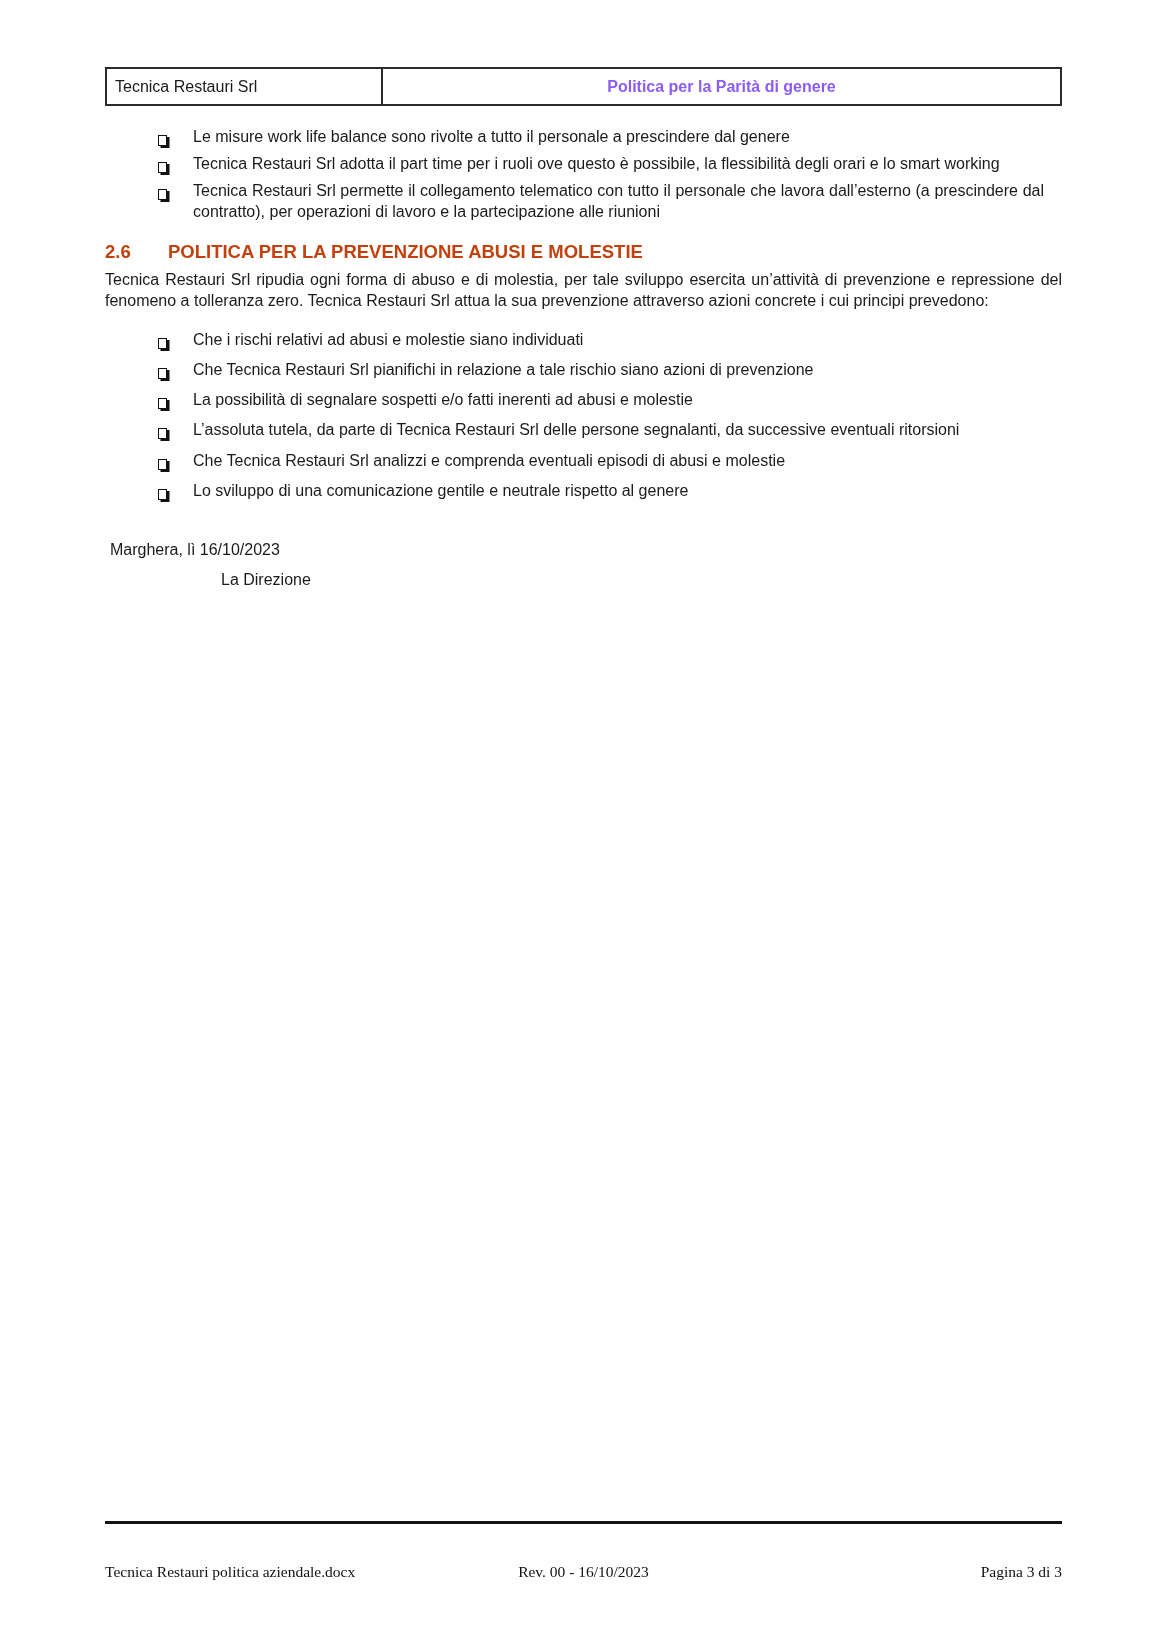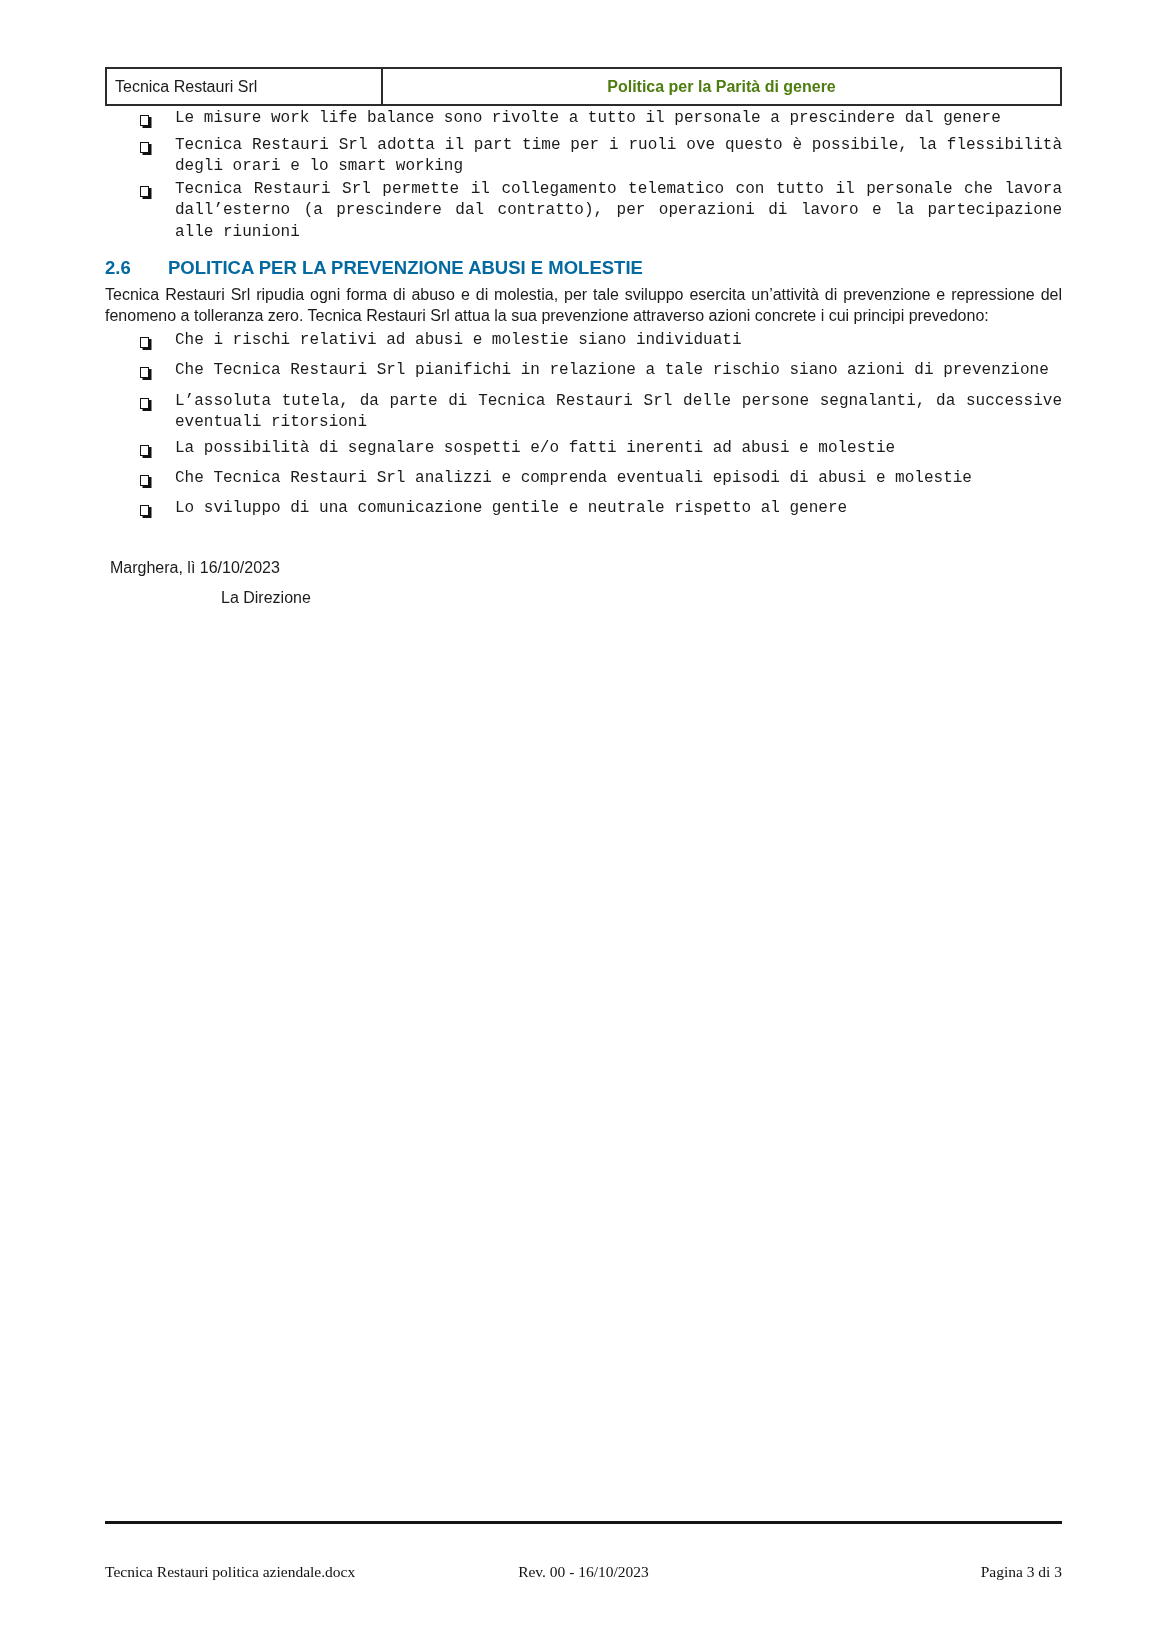--- a/index.html
+++ b/index.html
@@ -42,21 +42,21 @@
   
   .content {
     position: absolute;
     left: 105px; top: 108px;
     width: 957px;
     font-size: 16px;
     line-height: 1.32;
   }
 
   
-  .bullet-list { margin: 0; padding: 0; font-family: Liberation Mono, monospace; }
+  .bullet-list { margin: 18px; padding: 0; }
   .bullet-item {
     display: flex;
     align-items: flex-start;
     margin: 0 0 2px 35px;
     text-align: justify;
   }
   .bullet-list.spaced .bullet-item { margin-bottom: 5px; }
   .bullet-marker {
     flex: 0 0 35px;
     padding-top: 4px;
@@ -69,21 +69,21 @@
     background: #fff;
   }
   .bullet-text { flex: 1 1 auto; }
 
   
   .section-heading {
     display: flex;
     margin: 13px 0 4px 0;
     font-weight: bold;
     font-size: 18.5px;
-    color: #0369a1;
+    color: #c2410c;
   }
   .section-number { flex: 0 0 63px; }
 
   
   .para {
     margin: 0 0 4px 0;
     text-align: justify;
   }
 
   
@@ -115,21 +115,21 @@
 </style>
 </head>
 <body>
 
 <div class="page">
 
   <table class="header-table">
     <tbody>
         <tr>
       <td class="cell-left">Tecnica Restauri Srl</td>
-      <td class="cell-right" id="header-right" style="color: #4d7c0f;">Politica per la Parità di genere</td>
+      <td class="cell-right" id="header-right" style="color: #8b5cf6;">Politica per la Parità di genere</td>
     </tr>
   </tbody>
     </table>
 
   <div class="content">
 
     <div class="bullet-list">
       <div class="bullet-item">
         <span class="bullet-marker"><span class="cb-glyph"></span></span>
         <span class="bullet-text">Le misure work life balance sono rivolte a tutto il personale a prescindere dal genere</span>
@@ -155,25 +155,25 @@
       <div class="bullet-item">
         <span class="bullet-marker"><span class="cb-glyph"></span></span>
         <span class="bullet-text">Che i rischi relativi ad abusi e molestie siano individuati</span>
       </div>
       <div class="bullet-item">
         <span class="bullet-marker"><span class="cb-glyph"></span></span>
         <span class="bullet-text">Che Tecnica Restauri Srl pianifichi in relazione a tale rischio siano azioni di prevenzione</span>
       </div>
       <div class="bullet-item">
         <span class="bullet-marker"><span class="cb-glyph"></span></span>
-        <span class="bullet-text">L’assoluta tutela, da parte di Tecnica Restauri Srl delle persone segnalanti, da successive eventuali ritorsioni</span>
+        <span class="bullet-text">La possibilità di segnalare sospetti e/o fatti inerenti ad abusi e molestie</span>
       </div>
       <div class="bullet-item">
         <span class="bullet-marker"><span class="cb-glyph"></span></span>
-        <span class="bullet-text">La possibilità di segnalare sospetti e/o fatti inerenti ad abusi e molestie</span>
+        <span class="bullet-text">L’assoluta tutela, da parte di Tecnica Restauri Srl delle persone segnalanti, da successive eventuali ritorsioni</span>
       </div>
       <div class="bullet-item">
         <span class="bullet-marker"><span class="cb-glyph"></span></span>
         <span class="bullet-text">Che Tecnica Restauri Srl analizzi e comprenda eventuali episodi di abusi e molestie</span>
       </div>
       <div class="bullet-item">
         <span class="bullet-marker"><span class="cb-glyph"></span></span>
         <span class="bullet-text">Lo sviluppo di una comunicazione gentile e neutrale rispetto al genere</span>
       </div>
     </div>

